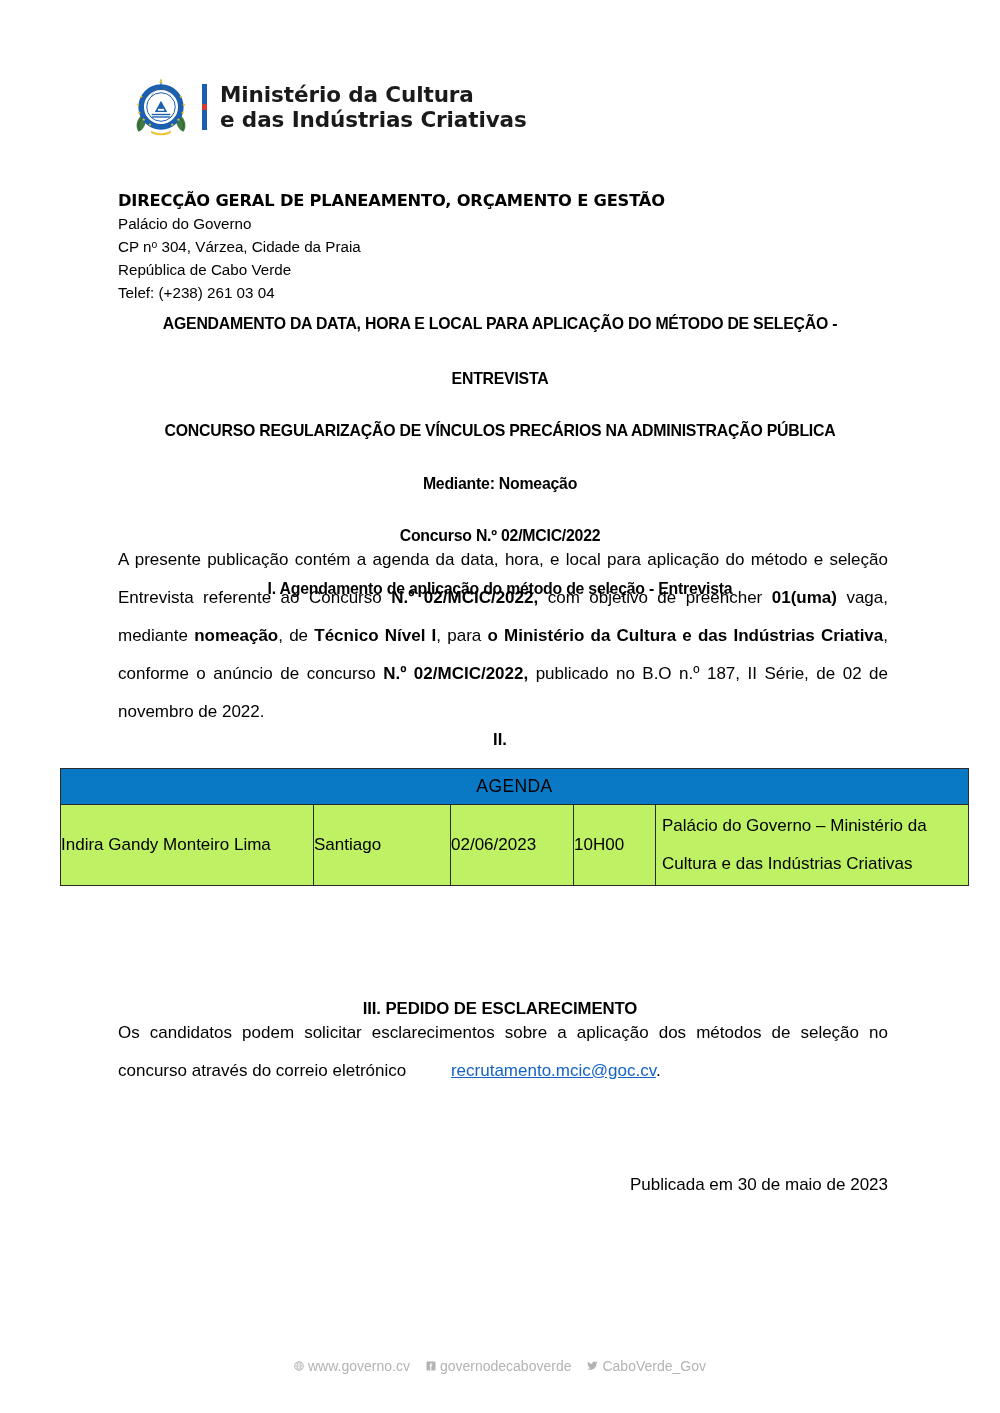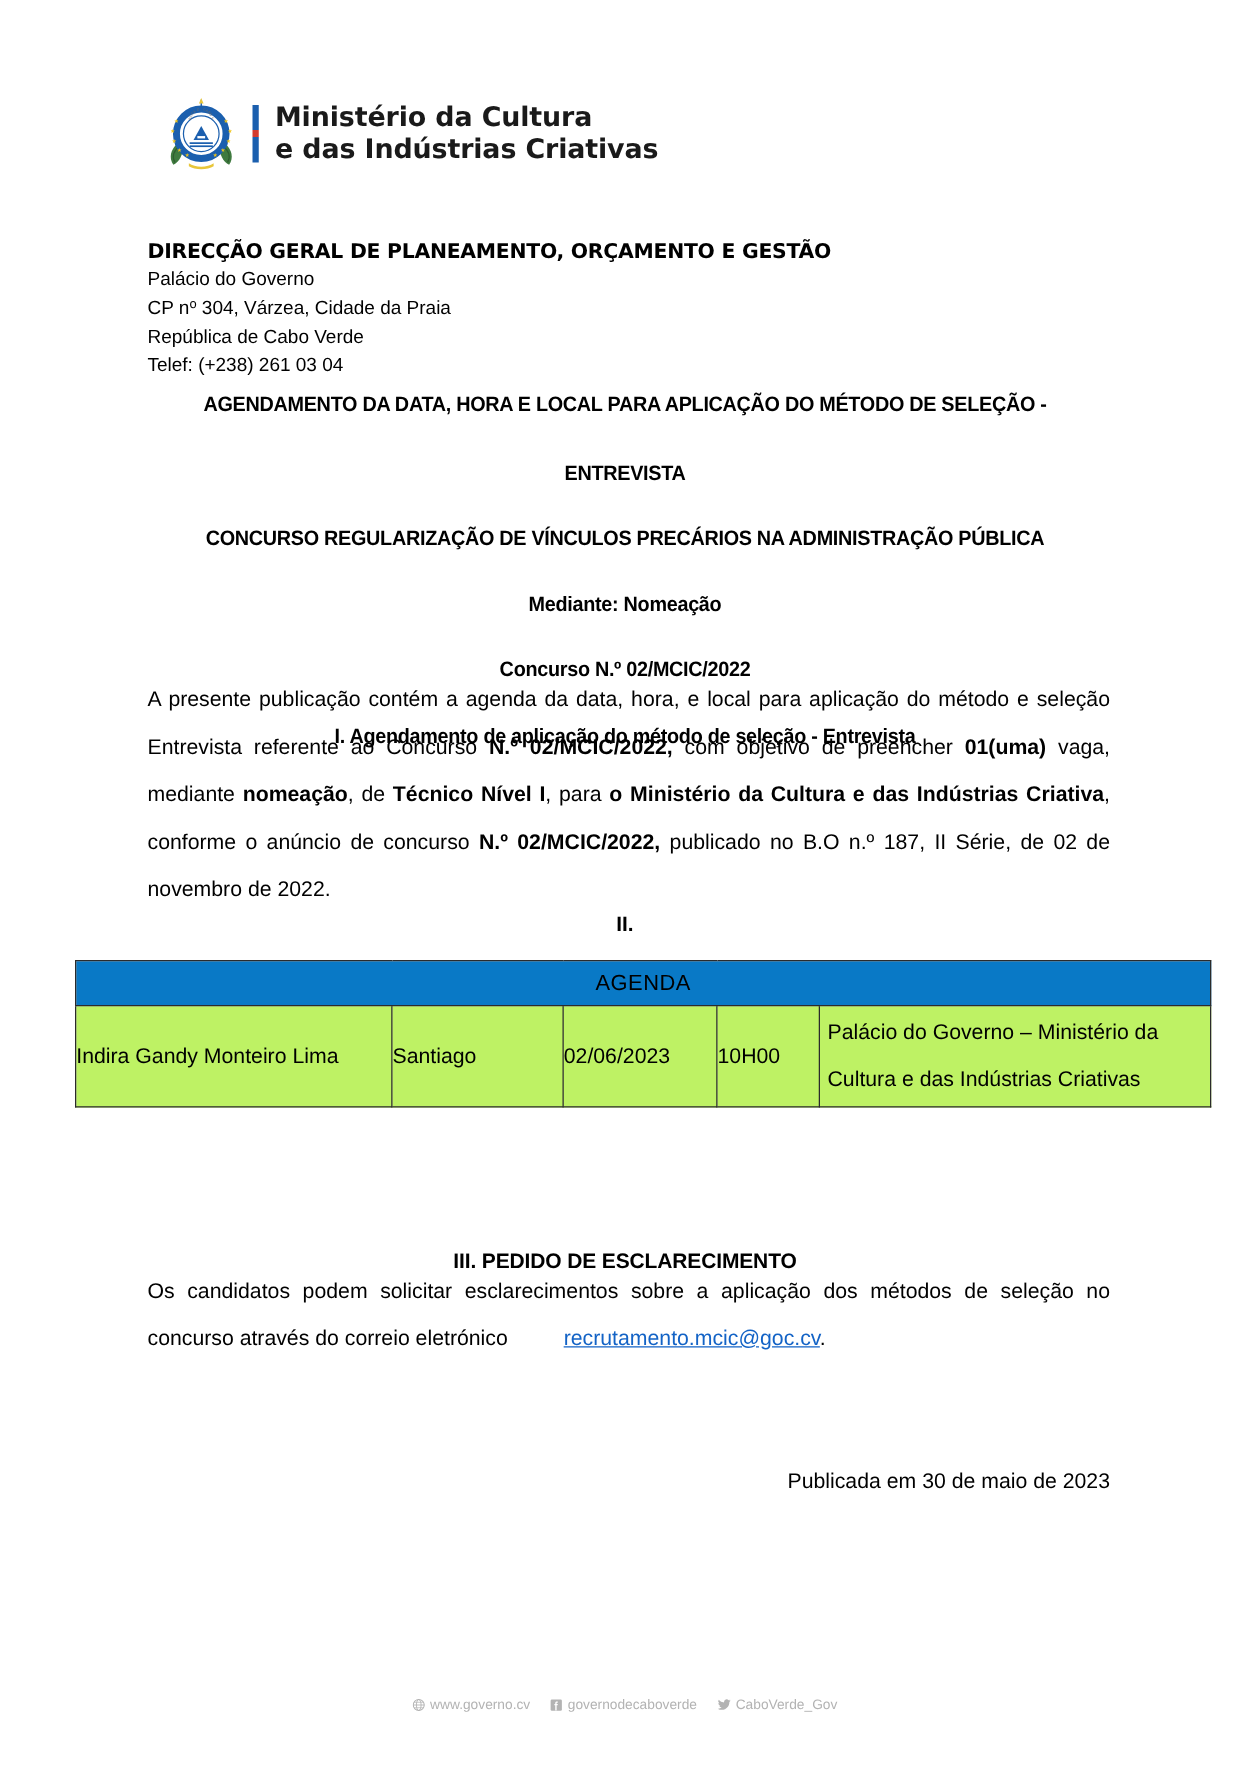--- a/index.html
+++ b/index.html
@@ -223,21 +223,21 @@
     position: absolute;
     left: 0;
     top: 1358px;
     width: 1000px;
     display: flex;
     justify-content: center;
     align-items: center;
     gap: 16px;
     color: #b3b3b3;
     font-family: "Liberation Sans", sans-serif;
-    font-size: 11px;
+    font-size: 14px;
   }
   .footer .fitem {
     display: flex;
     align-items: center;
     gap: 4px;
     white-space: nowrap;
   }
   .footer svg { display: block; }
 </style>
 </head>

